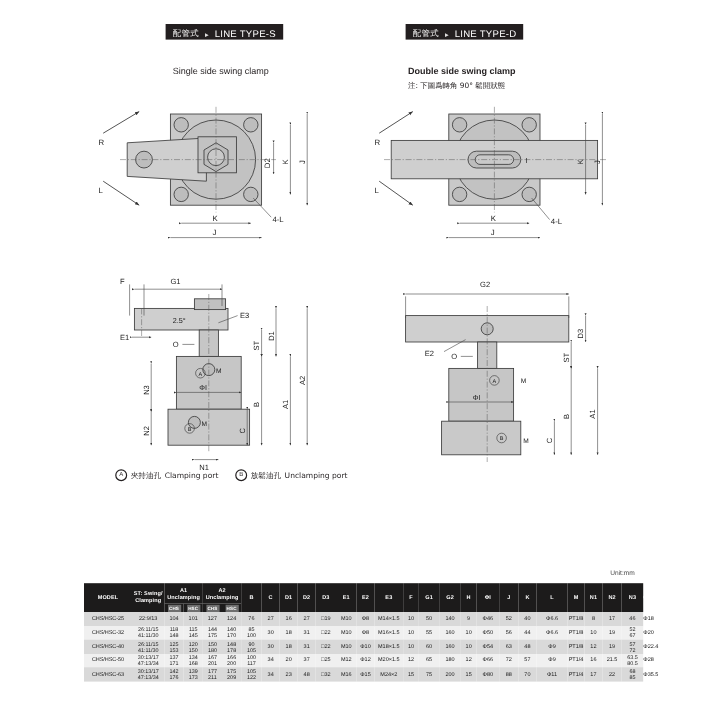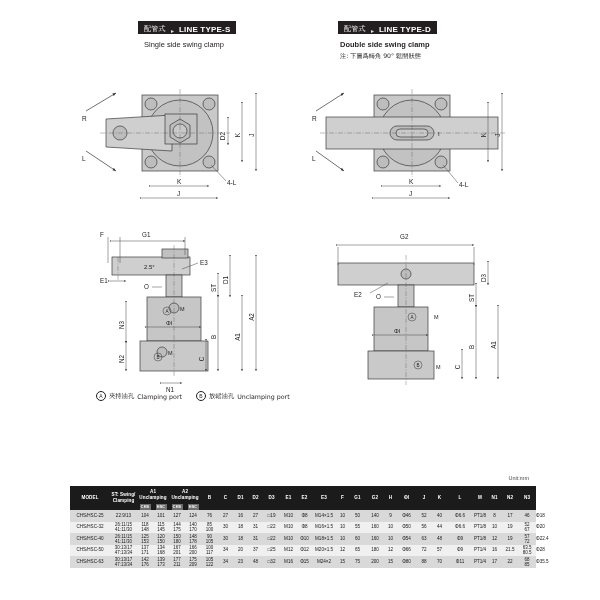--- a/index.html
+++ b/index.html
@@ -11,22 +11,22 @@
   .page{position:absolute;left:0;top:0;width:600px;height:600px;}
 
   
   .hdr-block{position:absolute;}
   .hdr-bar{
     display:inline-flex;align-items:flex-end;background:#231f20;color:#fff;
     height:13px;padding:0 6px;box-sizing:border-box;
   }
   .hdr-cn{font-size:7px;letter-spacing:.3px;font-family:"DejaVu Sans",sans-serif;opacity:.95;}
   .hdr-sep{font-size:6px;margin:0 5px 0 5px;opacity:.85;}
-  .hdr-en{font-size:8px;font-weight:bold;letter-spacing:.2px;}
-  .hdr-sub{font-size:7.5px;margin-top:5px;color:#231f20;}
+  .hdr-en{font-size:8px;font-weight:normal;letter-spacing:.2px;}
+  .hdr-sub{font-size:7.5px;margin-top:20px;color:#231f20;}
   .hdr-note{font-size:6.2px;margin-top:3px;color:#231f20;font-family:"DejaVu Sans",sans-serif;}
 
   
   .dwg{position:absolute;}
   .dwg svg{display:block;}
 
   
   .legend{position:absolute;left:96px;top:391px;font-size:6.3px;color:#231f20;
           display:flex;align-items:center;gap:14px;font-family:"DejaVu Sans",sans-serif;}
   .legend span.item{display:inline-flex;align-items:center;gap:3px;}

